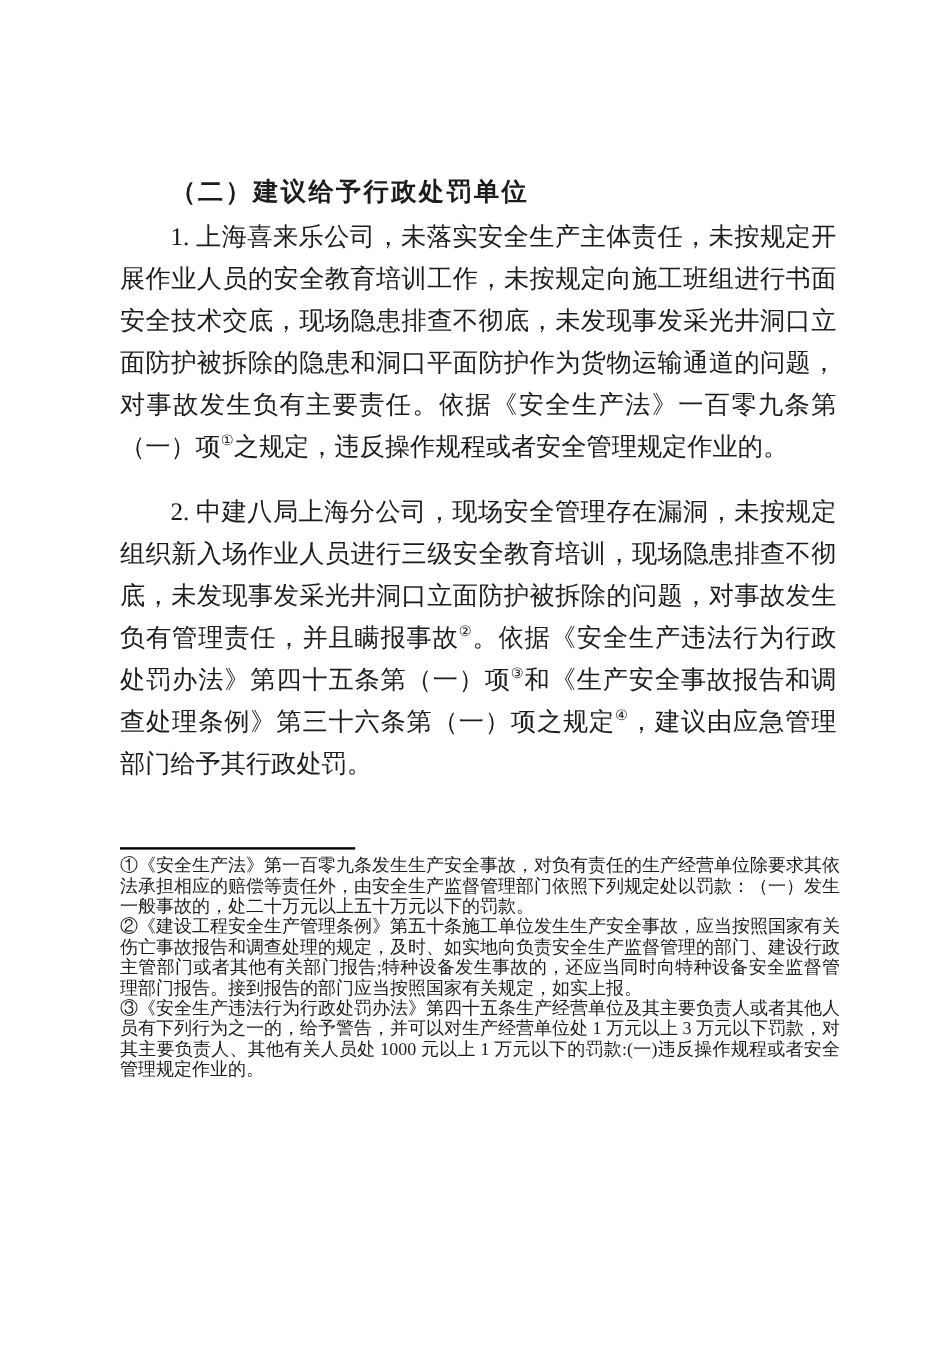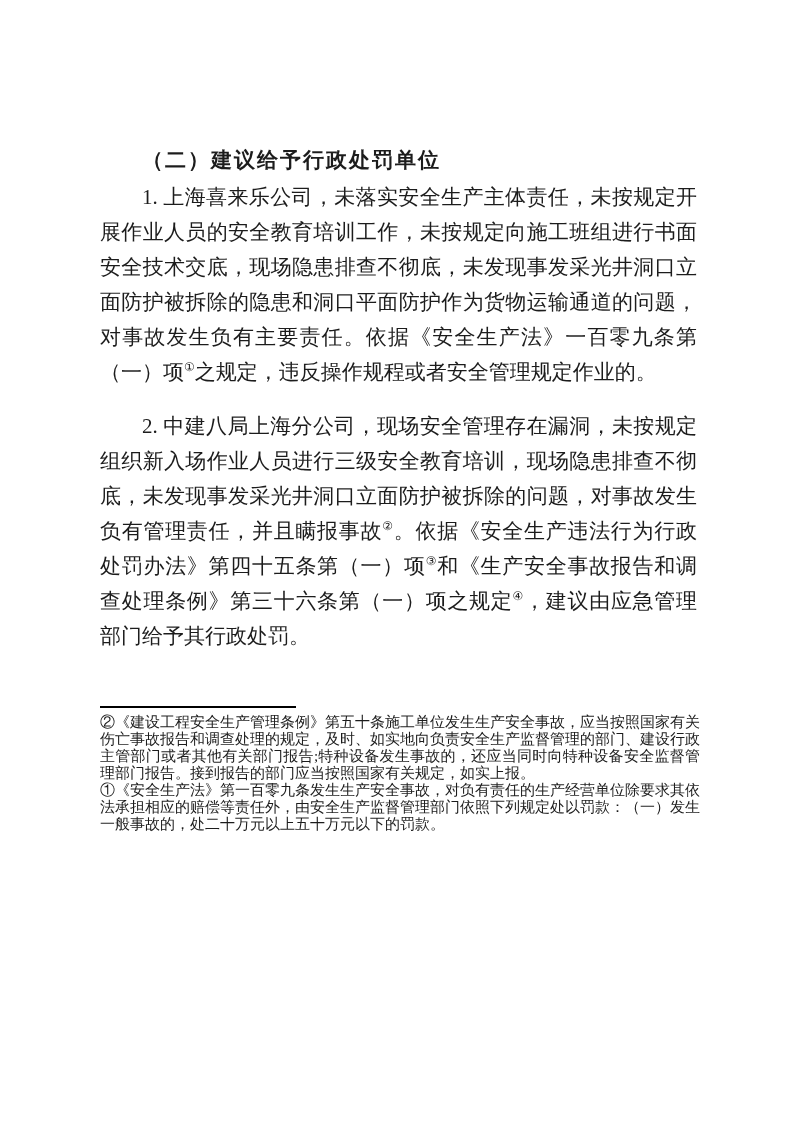--- a/index.html
+++ b/index.html
@@ -78,23 +78,24 @@
     <p class="para p1"><span>1. 上海喜来乐公司，未落实安全生产主体责任，未按规定开展作业人员的安全教育培训工作，未按规定向施工班组进行书面安全技术交底，现场隐患排查不彻底，未发现事发采光井洞口立面防护被拆除的隐患和洞口平面防护作为货物运输通道的问题，对事故发生负有主要责任。依据《安全生产法》一百零九条第（一）项</span><sup>①</sup><span>之规定，违反操作规程或者安全管理规定作业的。</span></p>
 
     <p class="para p2"><span>2. 中建八局上海分公司，现场安全管理存在漏洞，未按规定组织新入场作业人员进行三级安全教育培训，现场隐患排查不彻底，未发现事发采光井洞口立面防护被拆除的问题，对事故发生负有管理责任，并且瞒报事故</span><sup>②</sup><span>。依据《安全生产违法行为行政处罚办法》第四十五条第（一）项</span><sup>③</sup><span>和《生产安全事故报告和调查处理条例》第三十六条第（一）项之规定</span><sup>④</sup><span>，建议由应急管理部门给予其行政处罚。</span></p>
 
   </div>
 
   <div class="footnote-area">
 
     <div class="fn-separator"></div>
 
+    <div class="footnote"><span>①</span><span>《安全生产法》第一百零九条发生生产安全事故，对负有责任的生产经营单位除要求其依法承担相应的赔偿等责任外，由安全生产监督管理部门依照下列规定处以罚款：（一）发生一般事故的，处二十万元以上五十万元以下的罚款。</span></div>
+
     <div class="footnote"><span>②</span><span>《建设工程安全生产管理条例》第五十条施工单位发生生产安全事故，应当按照国家有关伤亡事故报告和调查处理的规定，及时、如实地向负责安全生产监督管理的部门、建设行政主管部门或者其他有关部门报告;特种设备发生事故的，还应当同时向特种设备安全监督管理部门报告。接到报告的部门应当按照国家有关规定，如实上报。</span></div>
 
-    <div class="footnote"><span>①</span><span>《安全生产法》第一百零九条发生生产安全事故，对负有责任的生产经营单位除要求其依法承担相应的赔偿等责任外，由安全生产监督管理部门依照下列规定处以罚款：（一）发生一般事故的，处二十万元以上五十万元以下的罚款。</span></div>
-
+    <div class="footnote"><span>③</span><span>《安全生产违法行为行政处罚办法》第四十五条生产经营单位及其主要负责人或者其他人员有下列行为之一的，给予警告，并可以对生产经营单位处 1 万元以上 3 万元以下罚款，对其主要负责人、其他有关人员处 1000 元以上 1 万元以下的罚款:(一)违反操作规程或者安全管理规定作业的。</span></div>
 
 
   </div>
 
   <div class="page-number">– 14 –</div>
 
 </div>
 
 </body></html>

